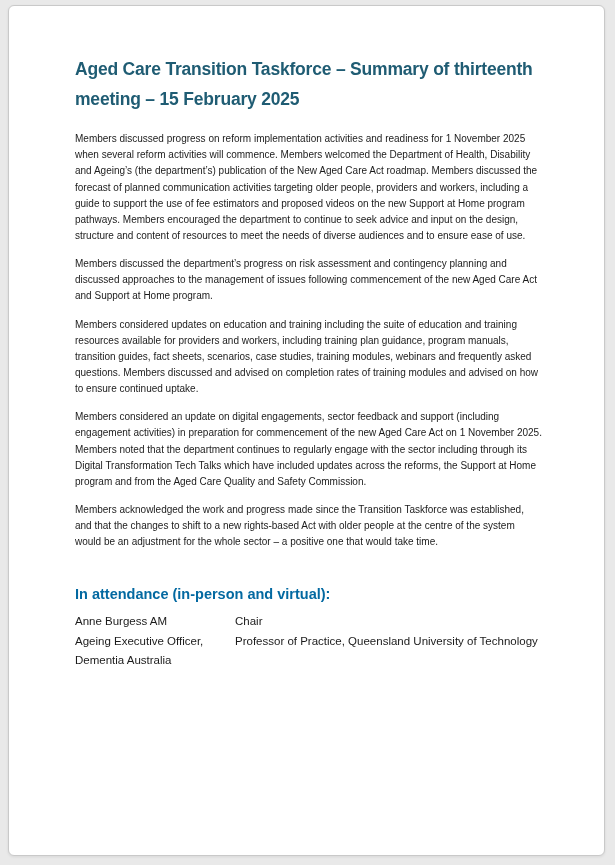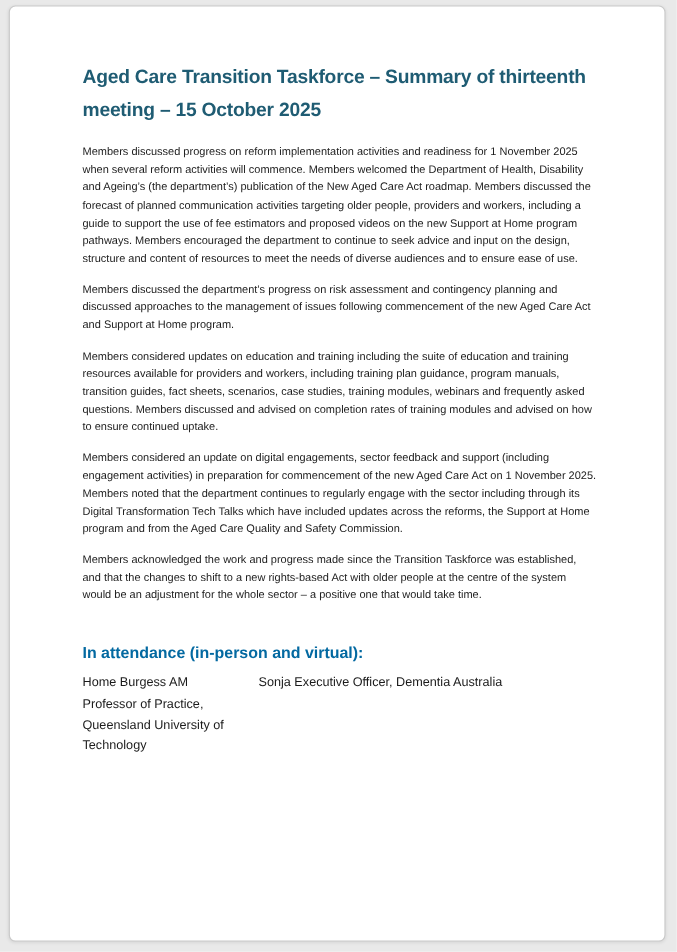--- a/index.html
+++ b/index.html
@@ -62,40 +62,41 @@
   .att-name { padding-right: 10px; }
   .att-role { }
 </style>
 </head>
 <body>
 
 <div class="canvas">
   <div class="page">
     <div class="content">
 
-      <h1 class="doc-title">Aged Care Transition Taskforce – Summary of thirteenth meeting – 15 October 2025</h1>
+      <h1 class="doc-title">Aged Care Transition Taskforce – Summary of thirteenth meeting – 15 February 2025</h1>
 
       <p class="body-paragraph">Members discussed progress on reform implementation activities and readiness for 1 November 2025 when several reform activities will commence. Members welcomed the Department of Health, Disability and Ageing’s (the department’s) publication of the New Aged Care Act roadmap. Members discussed the forecast of planned communication activities targeting older people, providers and workers, including a guide to support the use of fee estimators and proposed videos on the new Support at Home program pathways. Members encouraged the department to continue to seek advice and input on the design, structure and content of resources to meet the needs of diverse audiences and to ensure ease of use.</p>
 
       <p class="body-paragraph">Members discussed the department’s progress on risk assessment and contingency planning and discussed approaches to the management of issues following commencement of the new Aged Care Act and Support at Home program.</p>
 
       <p class="body-paragraph">Members considered updates on education and training including the suite of education and training resources available for providers and workers, including training plan guidance, program manuals, transition guides, fact sheets, scenarios, case studies, training modules, webinars and frequently asked questions. Members discussed and advised on completion rates of training modules and advised on how to ensure continued uptake.</p>
 
       <p class="body-paragraph">Members considered an update on digital engagements, sector feedback and support (including engagement activities) in preparation for commencement of the new Aged Care Act on 1 November 2025. Members noted that the department continues to regularly engage with the sector including through its Digital Transformation Tech Talks which have included updates across the reforms, the Support at Home program and from the Aged Care Quality and Safety Commission.</p>
 
       <p class="body-paragraph">Members acknowledged the work and progress made since the Transition Taskforce was established, and that the changes to shift to a new rights-based Act with older people at the centre of the system would be an adjustment for the whole sector – a positive one that would take time.</p>
 
       <h2 class="attendance-heading">In attendance (in-person and virtual):</h2>
 
       <div class="attendance-table">
 
-        <div class="att-name">Home Burgess AM</div>
+        <div class="att-name">Anne Burgess AM</div>
+        <div class="att-role">Chair</div>
 
 
-        <div class="att-role">Sonja Executive Officer, Dementia Australia</div>
+        <div class="att-role">Ageing Executive Officer, Dementia Australia</div>
 
         <div class="att-role">Professor of Practice, Queensland University of Technology</div>
 
       </div>
 
     </div>
   </div>
 </div>
 
 </body></html>

